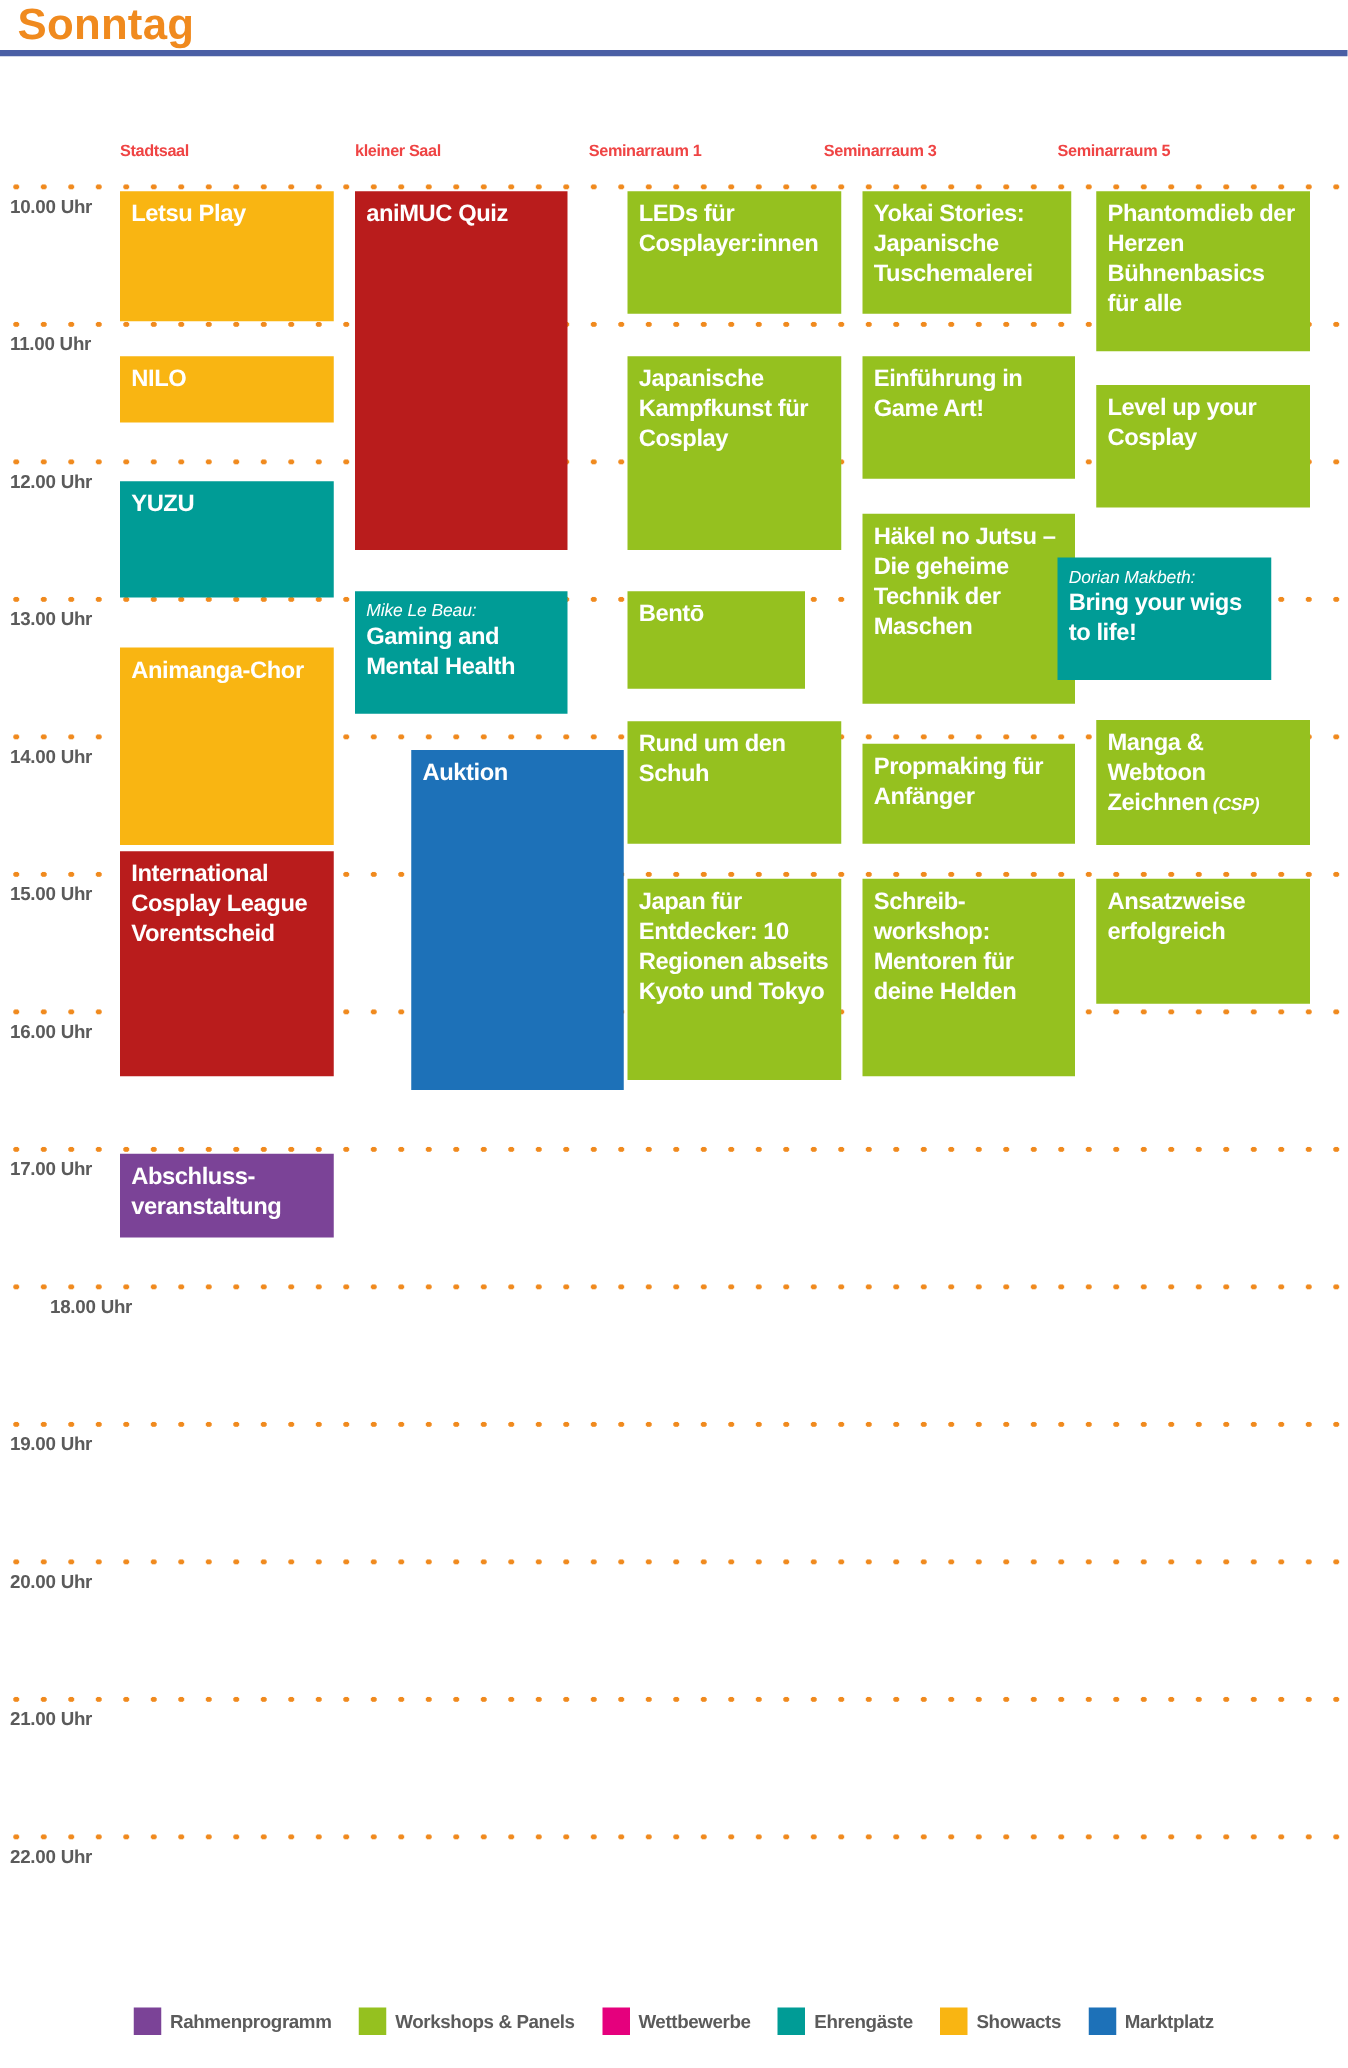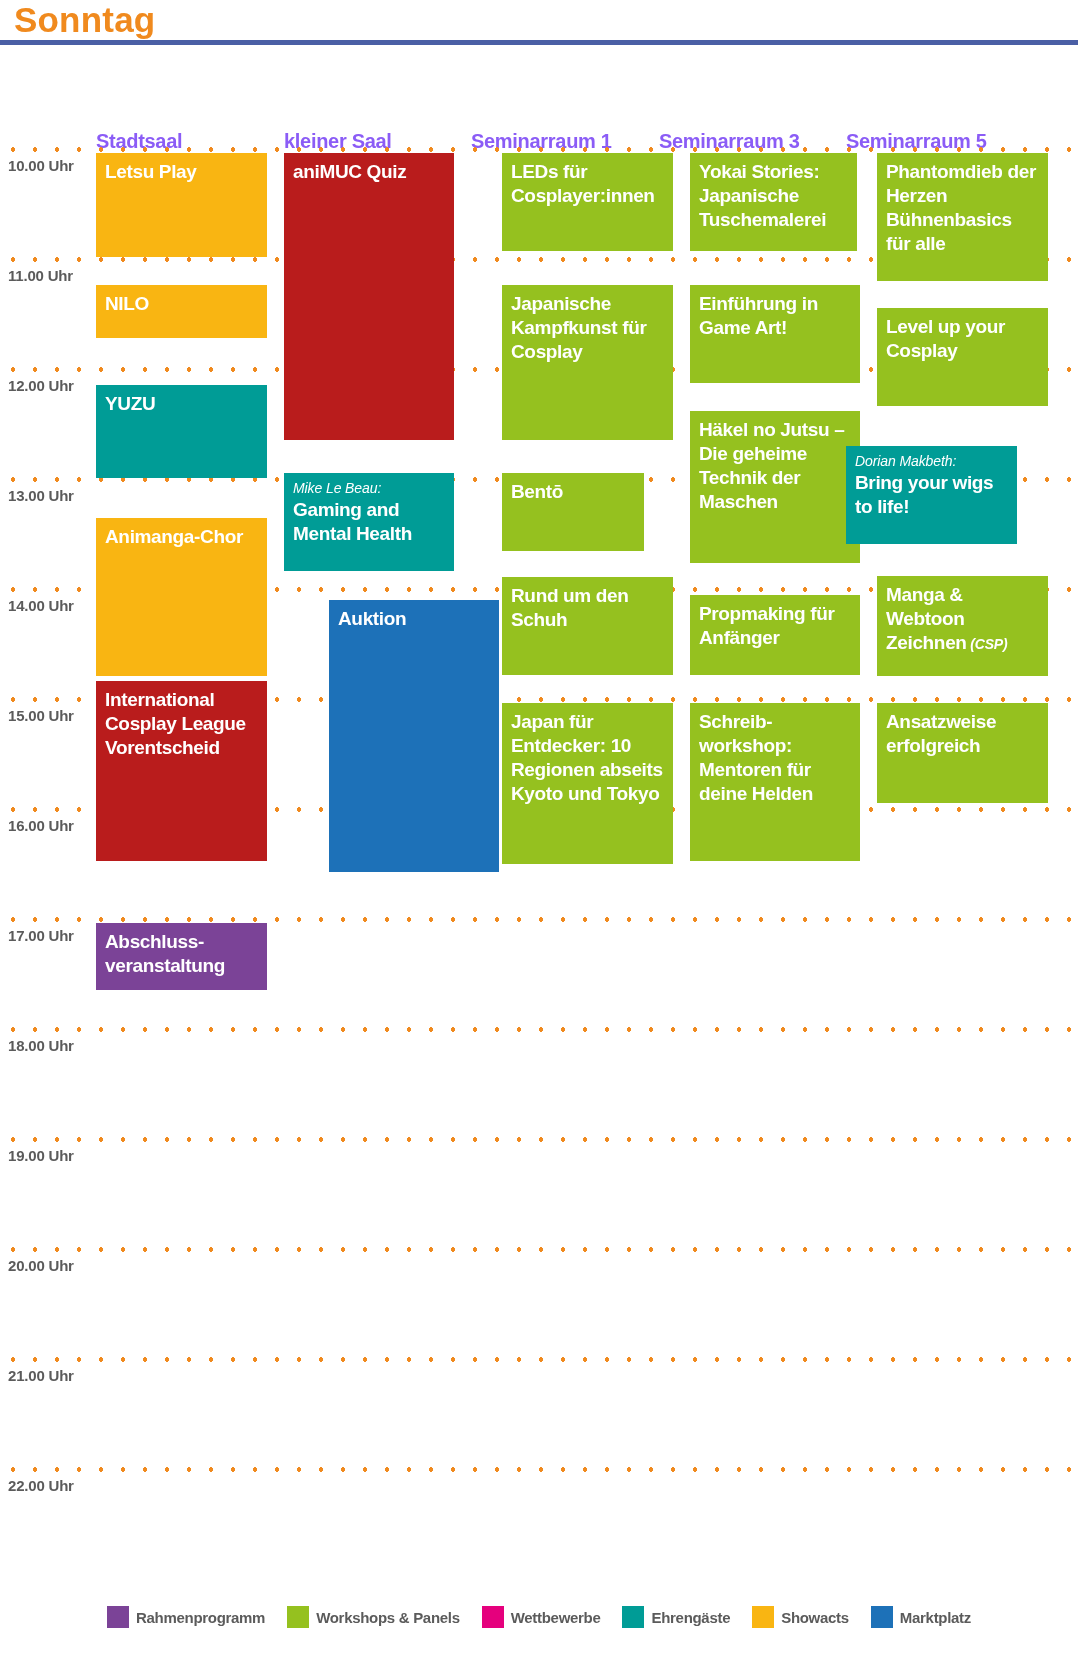--- a/index.html
+++ b/index.html
@@ -26,22 +26,22 @@
   #header-rule{
     position:absolute;left:0;top:40px;width:1078px;height:5px;
     background:#4A5FA5;
   }
 
   
   #col-headers{
     position:absolute;left:0;top:113px;width:1078px;height:26px;
   }
   .col-head{
-    position:absolute;top:17px;
-    font-size:20px;font-weight:700;color:#8b5cf6;
+    position:absolute;top:0;
+    font-size:13px;font-weight:700;color:#ef4444;
     letter-spacing:-0.3px;
     white-space:nowrap;
   }
 
   
   #grid{
     position:absolute;left:0;top:0;width:1078px;height:1560px;
   }
   .gridline{
     position:absolute;left:0;width:1078px;height:7px;
@@ -135,21 +135,21 @@
     <div class="timelabel" style="top: 487px;">13.00 Uhr</div>
     <div class="gridline" style="top: 586px;"></div>
     <div class="timelabel" style="top: 597px;">14.00 Uhr</div>
     <div class="gridline" style="top: 696px;"></div>
     <div class="timelabel" style="top: 707px;">15.00 Uhr</div>
     <div class="gridline" style="top: 806px;"></div>
     <div class="timelabel" style="top: 817px;">16.00 Uhr</div>
     <div class="gridline" style="top: 916px;"></div>
     <div class="timelabel" style="top: 927px;">17.00 Uhr</div>
     <div class="gridline" style="top: 1026px;"></div>
-    <div class="timelabel" style="top: 1037px;">18.00 Uhr</div>
+    <div class="timelabel" style="top: 1037px; margin-left: 32px;">18.00 Uhr</div>
     <div class="gridline" style="top: 1136px;"></div>
     <div class="timelabel" style="top: 1147px;">19.00 Uhr</div>
     <div class="gridline" style="top: 1246px;"></div>
     <div class="timelabel" style="top: 1257px;">20.00 Uhr</div>
     <div class="gridline" style="top: 1356px;"></div>
     <div class="timelabel" style="top: 1367px;">21.00 Uhr</div>
     <div class="gridline" style="top: 1466px;"></div>
     <div class="timelabel" style="top: 1477px;">22.00 Uhr</div>
     <div class="event cat-showacts" style="left: 96px; top: 153px; width: 171px; height: 104px;">
       <span class="ev-title">Letsu Play</span>

